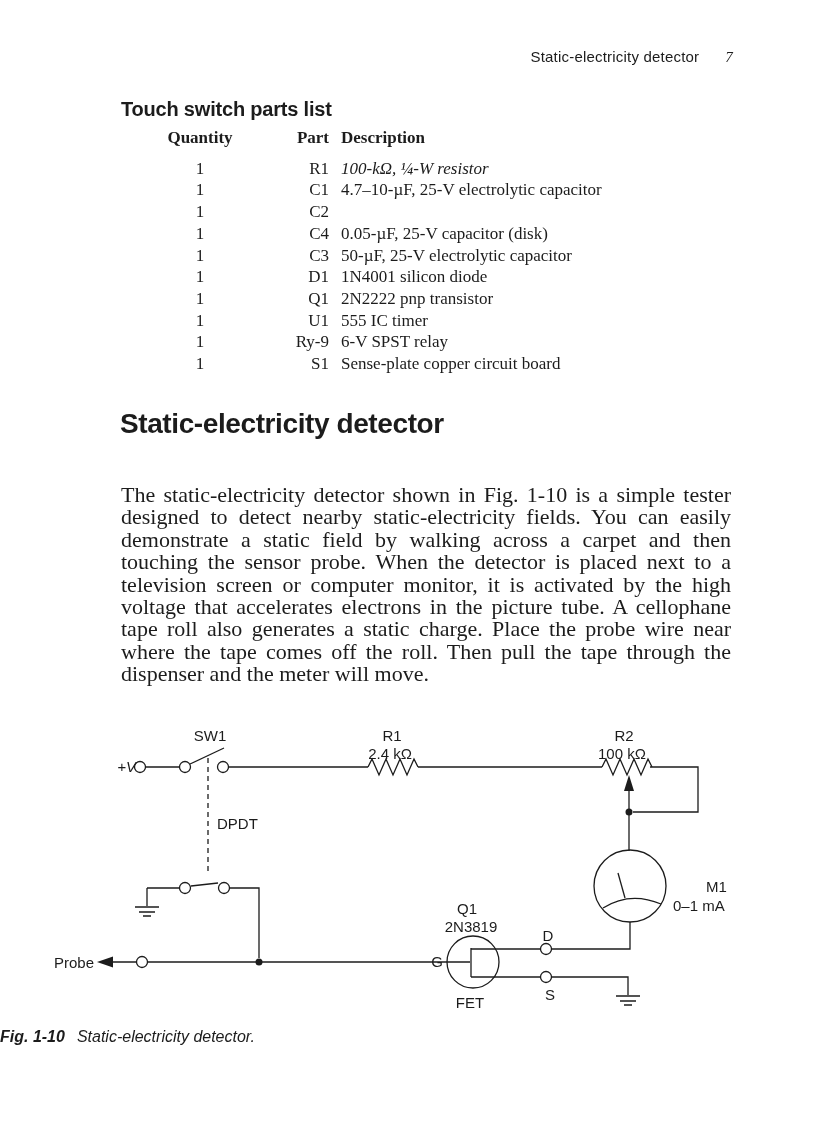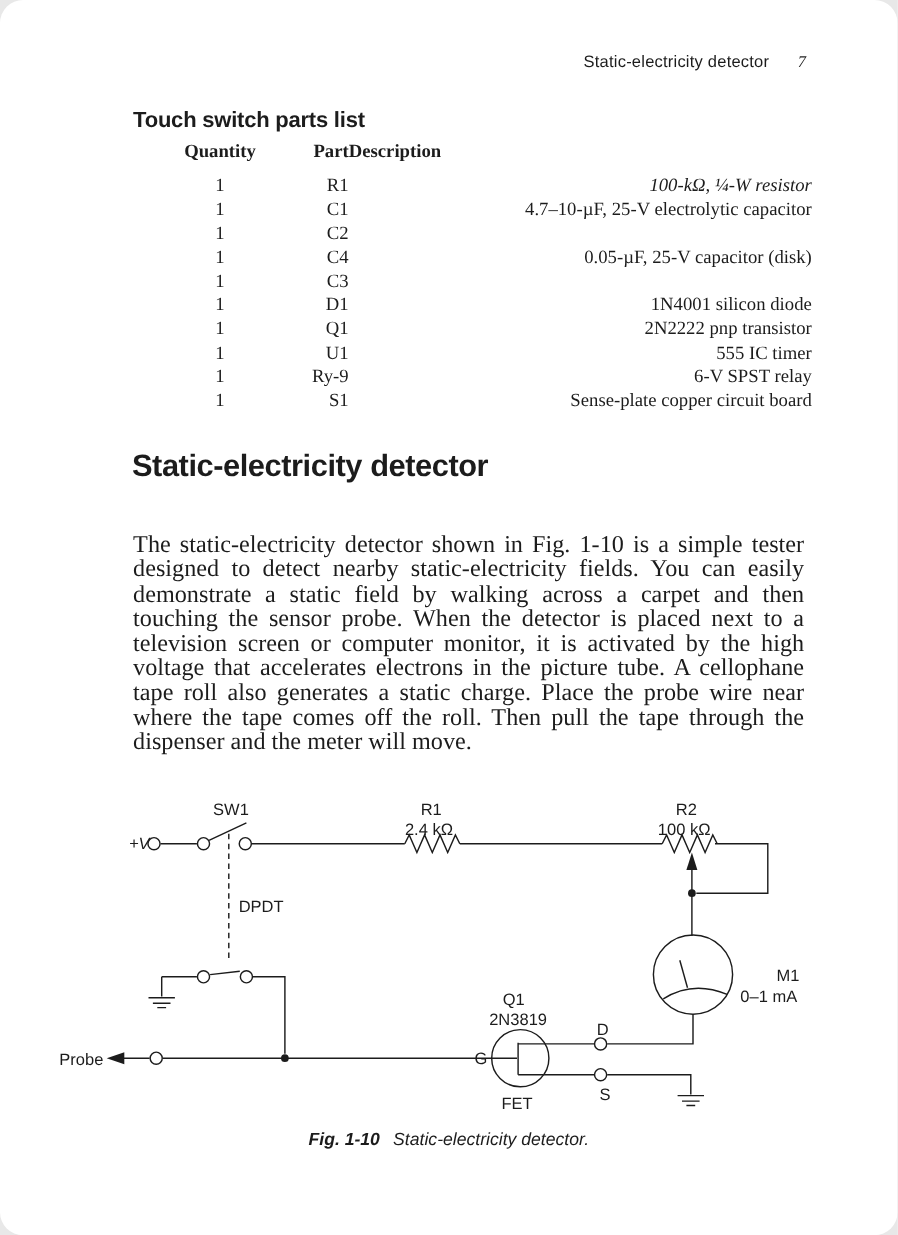--- a/index.html
+++ b/index.html
@@ -4,64 +4,63 @@
 <style>
   html,body{margin:0;padding:0;background:#e8e8e8;}
   .page{
     position:relative;
     width:816px;height:1123px;
     background:#ffffff;
     color:#1c1c1c;
     font-family:"Liberation Serif", serif;
     overflow:hidden;
     margin:0 auto;
-    border-radius:21px;
   }
   
   .running-head{
     position:absolute;top:48px;right:83px;
     font-family:"Liberation Sans", sans-serif;
     font-size:15px;letter-spacing:.2px;
     display:flex;gap:26px;align-items:baseline;
   }
   .running-head .pageno{font-style:italic;font-family:"Liberation Serif",serif;font-size:15px;}
   
   .parts-title{
     position:absolute;left:121px;top:98px;
     font-family:"Liberation Sans", sans-serif;
     font-weight:bold;font-size:20px;letter-spacing:-.2px;
   }
   .parts-table{
     position:absolute;left:148px;top:127px;width:590px;
     font-size:17px;line-height:21.7px;
   }
-  .ptr{display:grid;grid-template-columns:104px 65px 1fr;}
+  .ptr{display:grid;grid-template-columns:104px 65px 1fr;gap:12px;}
   .ptr .c-qty{text-align:center;}
   .ptr .c-part{text-align:right;}
-  .ptr .c-desc{text-align:right;}
+  .ptr .c-desc{text-align:left;}
   .ptr.head{font-weight:bold;margin-bottom:9px;}
   .ptr.head .c-desc{text-align:left;width:310px;}
   .italic{font-style:italic;}
   
   .section-heading{
     position:absolute;left:120px;top:408px;
     font-family:"Liberation Sans", sans-serif;
     font-weight:bold;font-size:28px;letter-spacing:-.4px;
   }
   .body-text{
     position:absolute;left:121px;top:484px;width:610px;
     font-size:22px;line-height:22.4px;
     text-align:justify;
   }
   
   .figure{position:absolute;left:0;top:690px;width:816px;height:340px;}
   .figure svg{display:block;}
   .fig-caption{
     position:absolute;left:0;top:1028px;width:816px;
-    text-align:center;
+    text-align:left;
     font-family:"Liberation Sans", sans-serif;
     font-size:16px;font-style:italic;
   }
   .fig-caption .fig-label{font-weight:bold;margin-right:12px;}
   
   .wire{fill:none;stroke:#1c1c1c;stroke-width:1.3;}
   .term{fill:#ffffff;stroke:#1c1c1c;stroke-width:1.3;}
   .dot{fill:#1c1c1c;stroke:none;}
   .fillshape{fill:#1c1c1c;stroke:none;}
   .lbl{font-family:"Liberation Sans", sans-serif;font-size:15px;fill:#1c1c1c;}
@@ -100,20 +99,21 @@
       <span class="c-part">C2</span>
     </div>
     <div class="ptr">
       <span class="c-qty">1</span>
       <span class="c-part">C4</span>
       <span class="c-desc">0.05-µF, 25-V capacitor (disk)</span>
     </div>
     <div class="ptr">
       <span class="c-qty">1</span>
       <span class="c-part">C3</span>
+      <span class="c-desc">50-µF, 25-V electrolytic capacitor</span>
     </div>
     <div class="ptr">
       <span class="c-qty">1</span>
       <span class="c-part">D1</span>
       <span class="c-desc">1N4001 silicon diode</span>
     </div>
     <div class="ptr">
       <span class="c-qty">1</span>
       <span class="c-part">Q1</span>
       <span class="c-desc">2N2222 pnp transistor</span>

